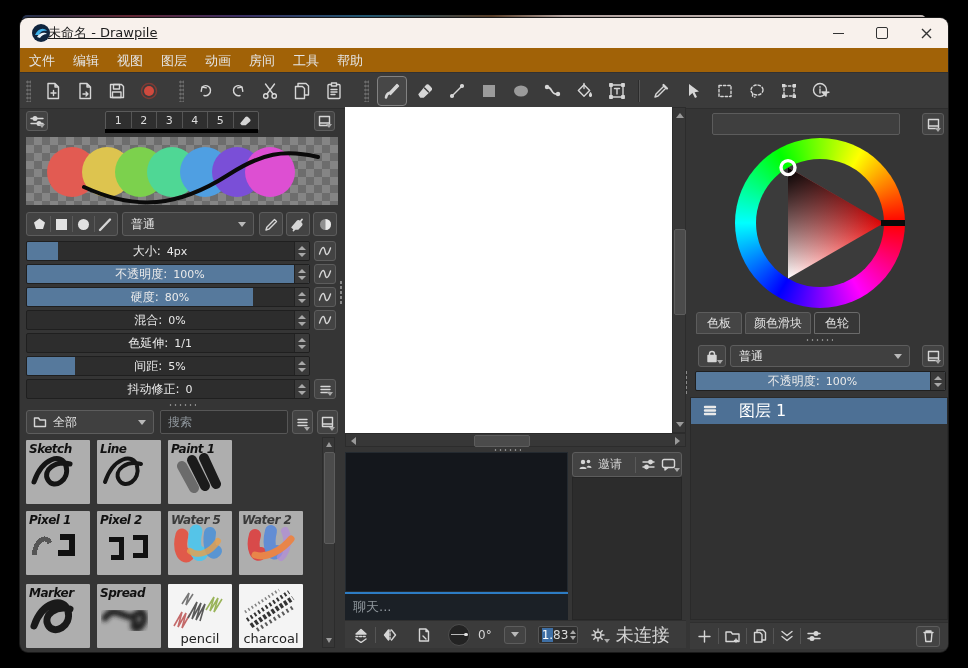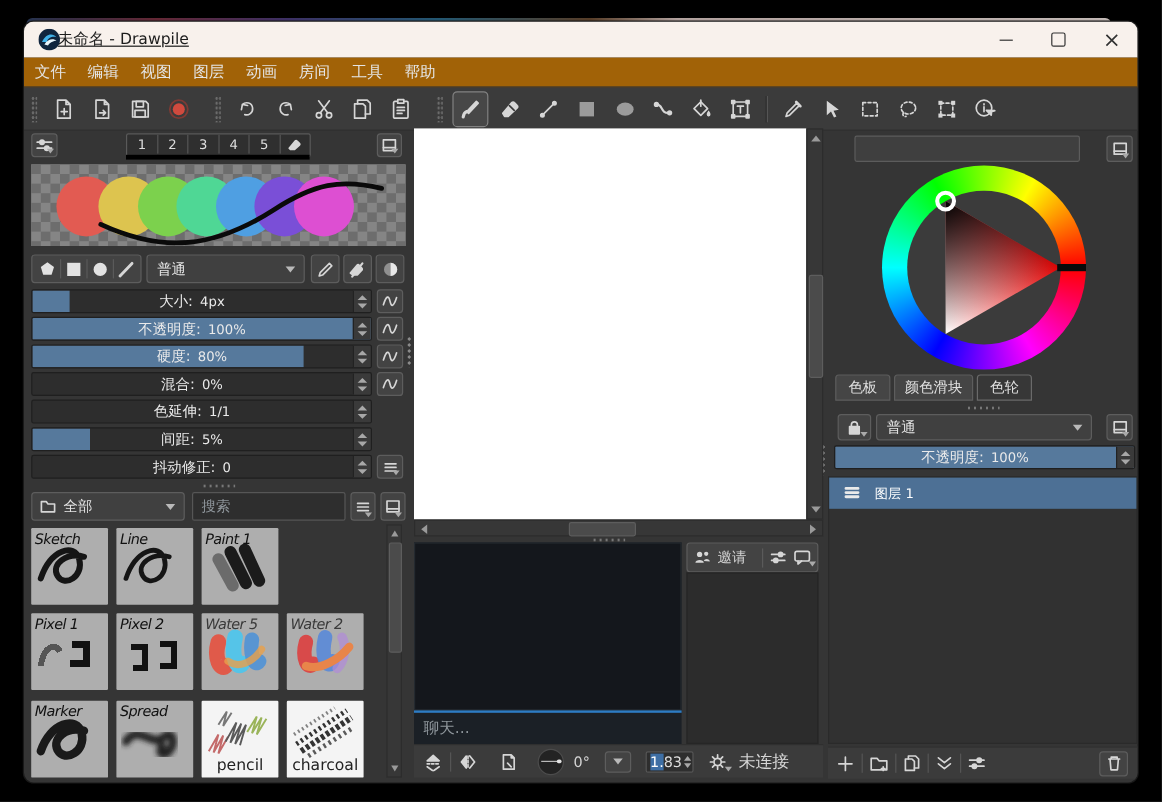--- a/index.html
+++ b/index.html
@@ -47,21 +47,21 @@
   
   .ldock,.rdock{background:transparent;}
   .checker{background-color:#747474;
     background-image:conic-gradient(#858585 0 25%,#6d6d6d 0 50%,#858585 0 75%,#6d6d6d 0);
     background-size:16px 16px;}
   .slotbar{display:flex;background:#2f2f2f;border:1px solid #5a5a5a;border-radius:2px;overflow:hidden;}
   .slot{width:25px;height:16px;font-size:11px;color:#ddd;display:flex;align-items:center;justify-content:center;border-right:1px solid #555;}
   .slot:last-child{border-right:none;}
   .preset{position:absolute;width:64px;height:64px;background:#aeaeae;border-radius:1px;overflow:hidden;}
   .preset.white{background:#f4f4f4;}
-  .plabel{position:absolute;left:3px;top:2px;font-size:12px;font-weight:normal;font-style:italic;color:#111;letter-spacing:-0.5px;}
+  .plabel{position:absolute;left:3px;top:2px;font-size:12px;font-weight:bold;font-style:italic;color:#111;letter-spacing:-0.5px;}
   .plabel.bottom{left:0;right:0;top:auto;bottom:2px;text-align:center;font-style:normal;font-weight:normal;font-size:13px;color:#222;letter-spacing:0;}
   .tab{height:22px;display:flex;align-items:center;justify-content:center;font-size:12px;color:#e0e0e0;
     background:#454545;border:1px solid #5d5d5d;border-radius:3px 3px 0 0;box-sizing:border-box;}
   .tab.active{background:#373737;border-color:#6a6a6a;}
   .statusbar{display:flex;align-items:center;font-size:12px;color:#d5d5d5;}
   .chatph{color:#8f969c;font-size:13px;}
   input::placeholder{color:#8f969c;}
   svg.icn{stroke:#d6d6d6;fill:none;stroke-width:1.4;stroke-linecap:round;stroke-linejoin:round;display:block;}
   .minidd{width:0;height:0;border-left:3px solid transparent;border-right:3px solid transparent;border-top:4px solid #aaa;position:absolute;right:2px;bottom:2px;}
 </style>
@@ -663,21 +663,21 @@
         <i style="width:0;height:0;border-left:3.5px solid transparent;border-right:3.5px solid transparent;border-top:4px solid #a8a8a8"></i>
       </span>
     </span>
     <span style="margin-left:12px;position:relative;display:flex">
       <svg class="icn" width="16" height="16" viewBox="0 0 16 16">
           <circle cx="8" cy="8" r="3"></circle>
           <path d="M8 2 v2 M8 12 v2 M2 8 h2 M12 8 h2 M3.8 3.8 l1.4 1.4 M10.8 10.8 l1.4 1.4 M12.2 3.8 l-1.4 1.4 M5.2 10.8 l-1.4 1.4"></path>
         </svg>
       <span class="minidd" style="right:-4px;bottom:0"></span>
     </span>
-    <span style="margin-left:10px;font-size:14px">未连接</span>
+    <span style="margin-left:10px;font-size:18px">未连接</span>
   </div>
 
   <div class="abs rdock" style="left:670px;top:89px;width:258px;height:541px">
     <input class="abs inp" style="left: 22px; top: 6px; width: 188px; height: 22px; padding: 0px 6px; font-size: 12px; background: rgb(63, 63, 63); border-color: rgb(92, 92, 92);" value="">
     <div class="abs btn" style="left:232px;top:6px;width:22px;height:22px">
       <svg class="icn" width="13" height="12" viewBox="0 0 13 12">
           <rect x="1.5" y="1.5" width="10" height="9"></rect>
           <path d="M1.5 8 h10"></path>
         </svg>
       <span class="minidd"></span>
@@ -746,21 +746,21 @@
           <i class="up"></i>
           <i class="dn"></i>
         </div>
     </div>
 
     <div class="abs" style="left:0;top:290px;width:258px;height:223px;background:#313131;border:1px solid #2a2a2a;box-sizing:border-box">
       <div style="height:26px;background:#4d7095;display:flex;align-items:center">
         <svg class="icn" width="17" height="14" viewBox="0 0 17 14" style="margin-left:12px">
             <path d="M2 3 h10 M2 6.5 h10 M2 10 h10" stroke="#eaeaea" stroke-width="2.4"></path>
           </svg>
-        <span style="margin-left:9px;font-size:11px;color:#fff">图层 1</span>
+        <span style="margin-left:19px;font-size:16px;color:#fff">图层 1</span>
       </div>
     </div>
 
     <div class="abs" style="left:0;top:515px;width:258px;height:26px;background:#3b3b3b;border-top:1px solid #2f2f2f;display:flex;align-items:center">
       <span style="margin-left:6px;display:flex">
         <svg class="icn" width="17" height="17" viewBox="0 0 17 17">
             <path d="M8.5 3 v11 M3 8.5 h11"></path>
           </svg>
       </span>
       <span style="width:1px;height:16px;background:#555;margin:0 5px"></span>

